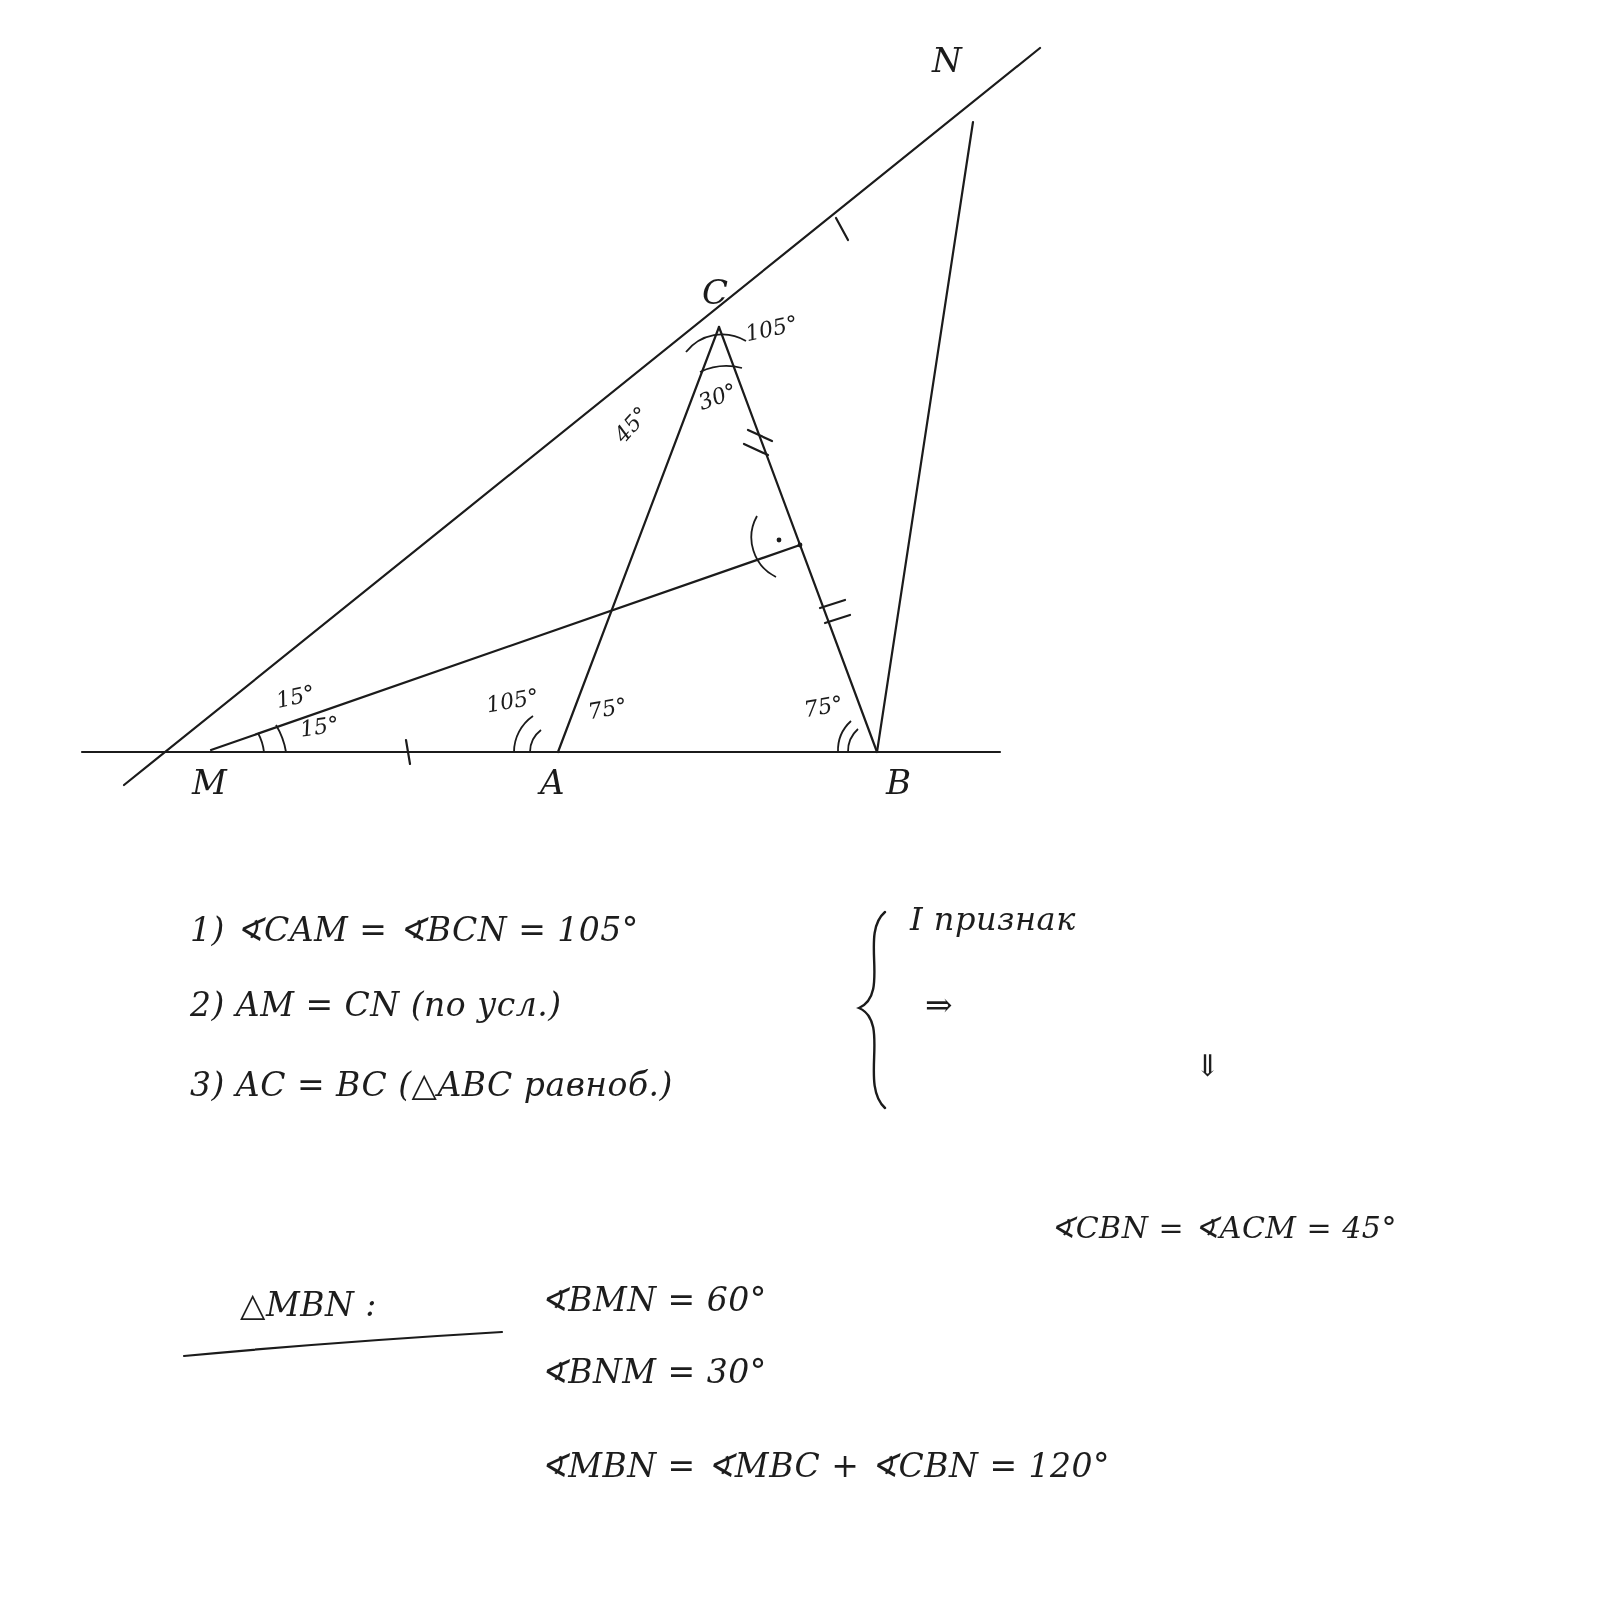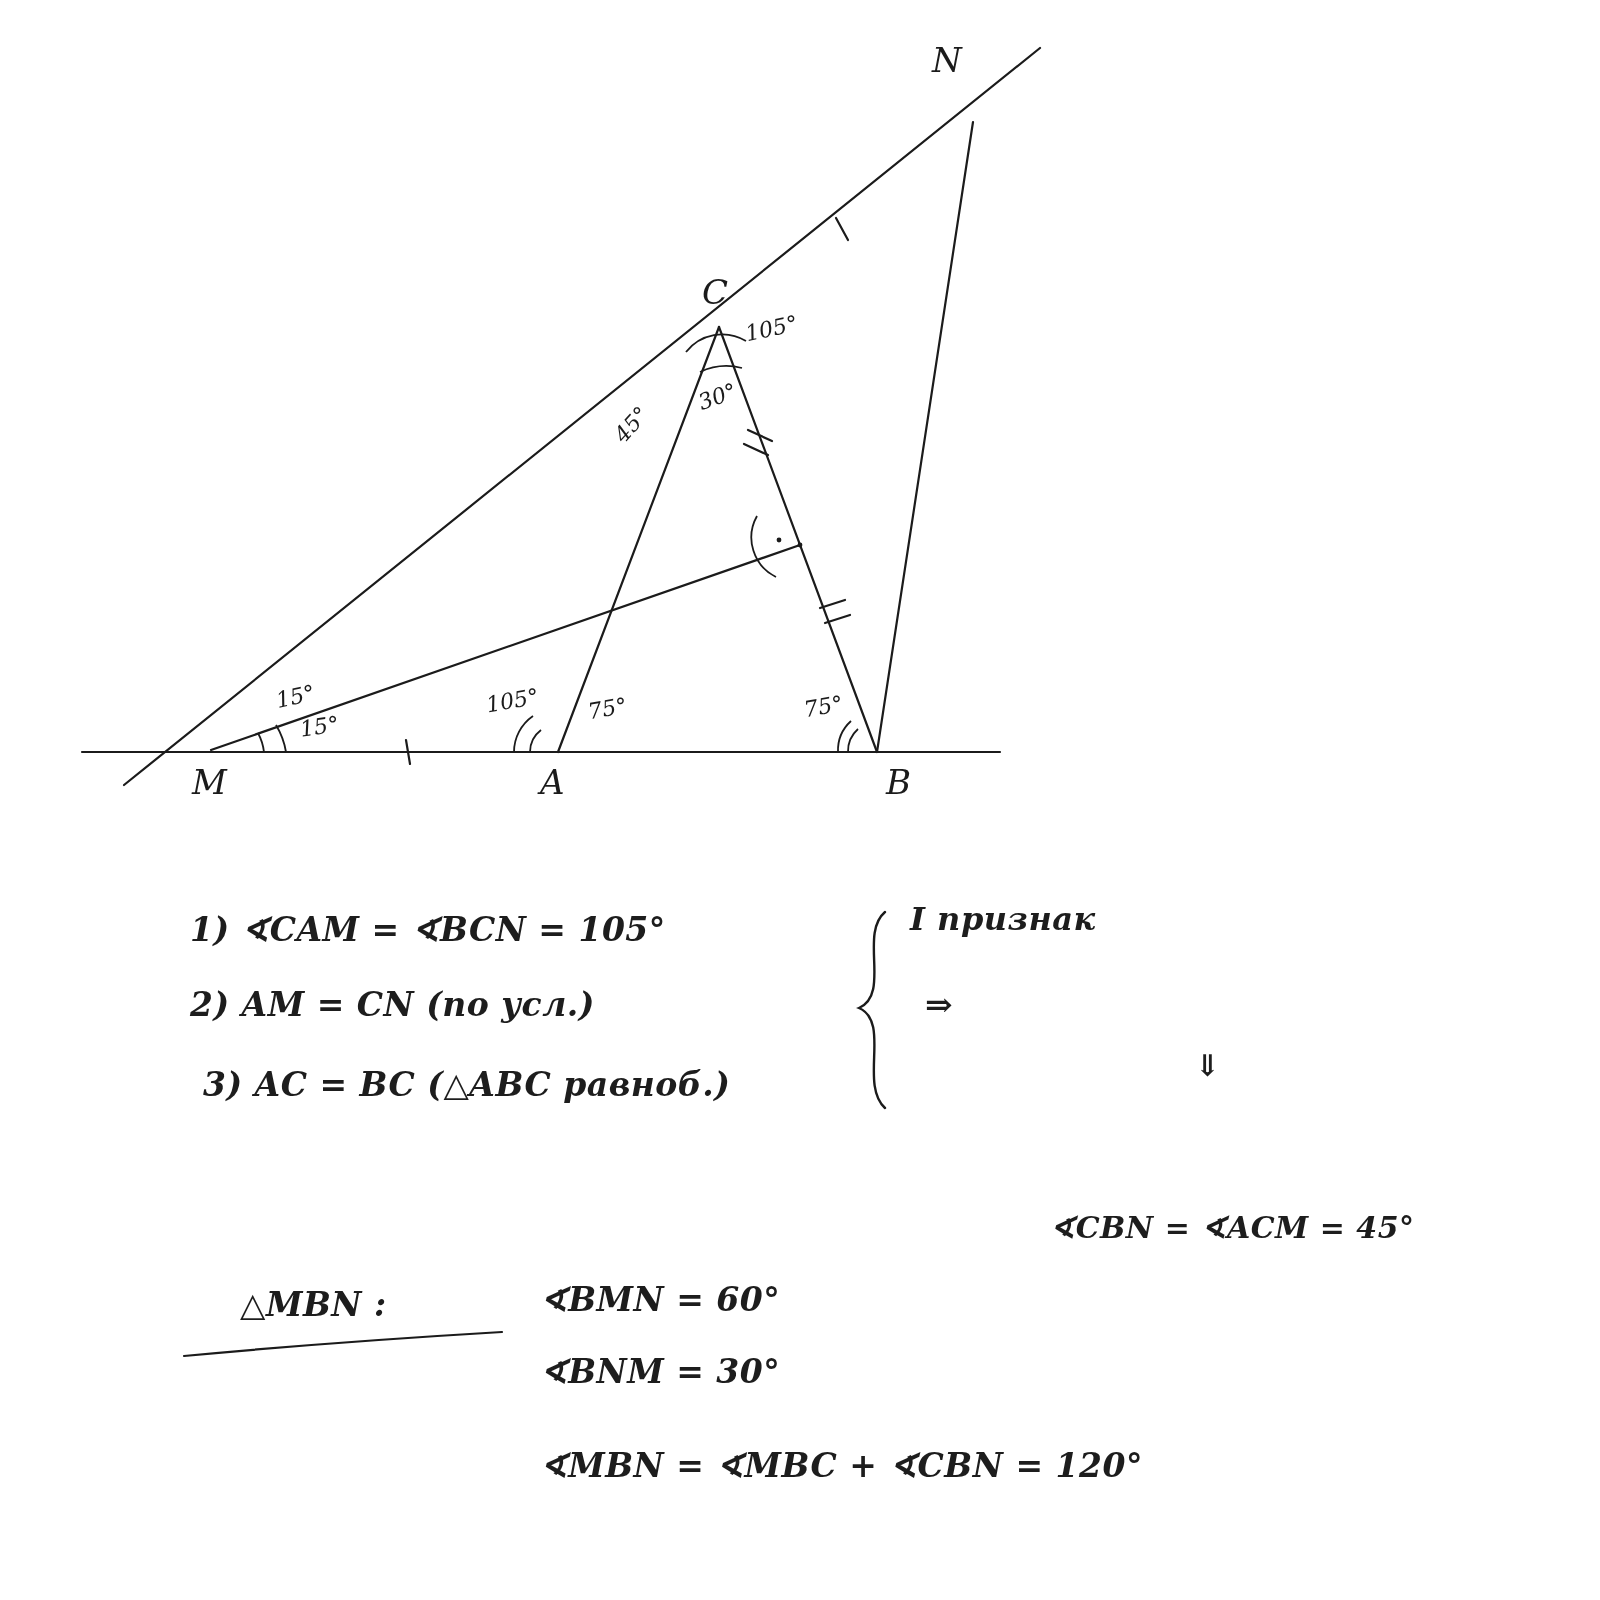--- a/index.html
+++ b/index.html
@@ -21,21 +21,20 @@
     top: 0;
     width: 1600px;
     height: 880px;
   }
   .solution {
     position: absolute;
     left: 0;
     top: 860px;
     width: 1600px;
     height: 740px;
-    font-weight: bold;
   }
   .hand {
     font-family: "DejaVu Serif", serif;
     font-style: italic;
     letter-spacing: 0.5px;
     color: #1d1d1d;
   }
   .ln {
     position: absolute;
     white-space: nowrap;
@@ -128,21 +127,21 @@
   <div class="ang-label" style="left:300px; top:714px; transform:rotate(-8deg);">15°</div>
   <div class="ang-label" style="left:486px; top:688px; transform:rotate(-10deg);">105°</div>
   <div class="ang-label" style="left:588px; top:696px; transform:rotate(-10deg);">75°</div>
   <div class="ang-label" style="left:804px; top:694px; transform:rotate(-10deg);">75°</div>
 </div>
 
 <div class="solution">
 
   <div class="ln hand s1" style="left:190px; top:50px;">1) ∢CAM = ∢BCN = 105°</div>
   <div class="ln hand s1" style="left:190px; top:125px;">2) AM = CN  (по усл.)</div>
-  <div class="ln hand s1" style="left:190px; top:205px;margin-left:13px;">3) AC = BC (△ABC равноб.)</div>
+  <div class="ln hand s1" style="left:190px; top:205px;">3) AC = BC (△ABC равноб.)</div>
 
   <svg style="position:absolute; left:845px; top:48px;" width="60" height="210">
     <path d="M 40 4 C 14 26, 46 86, 14 100 C 46 114, 14 176, 40 200" fill="none" stroke="#1b1b1b" stroke-width="2.4" stroke-linecap="round"></path>
   </svg>
 
   <div class="ln hand small-caps" style="left:910px; top:40px;">I признак</div>
 
   <div class="ln hand s1" style="left:925px; top:125px;">⇒</div>
 
 

